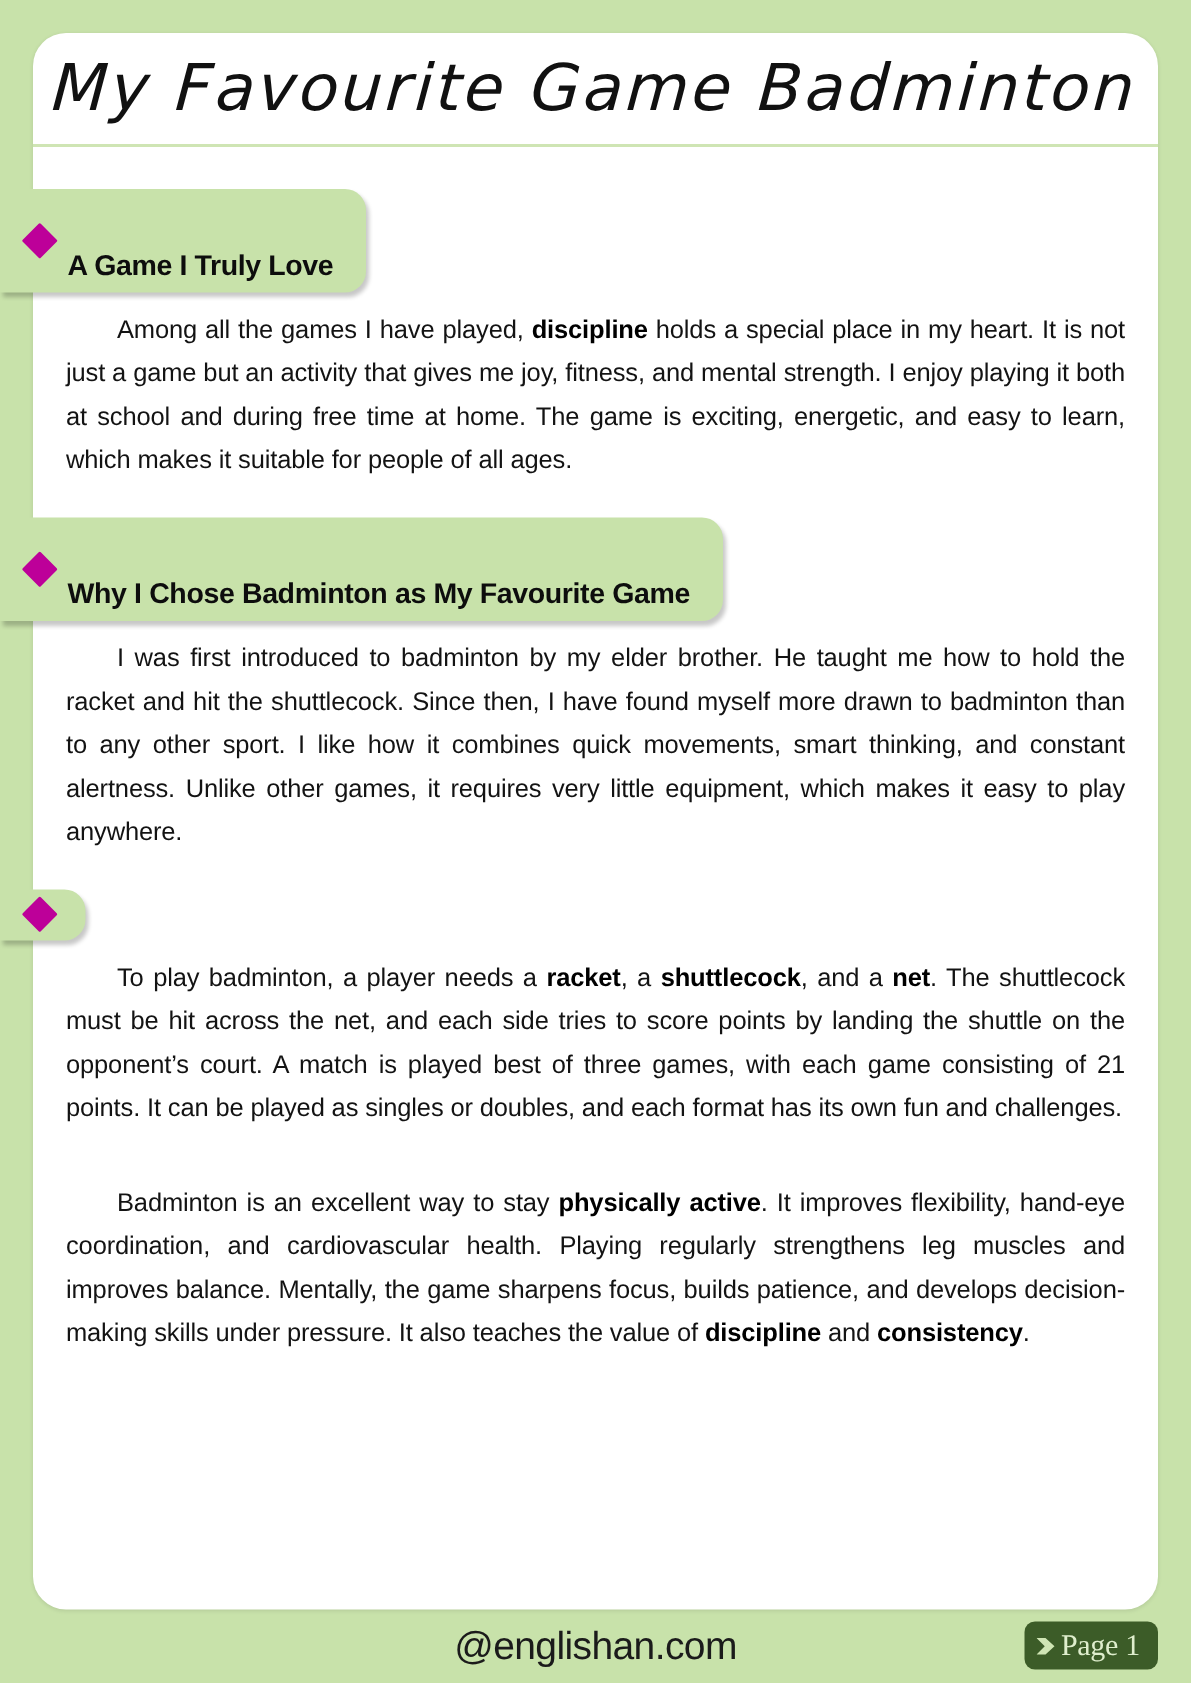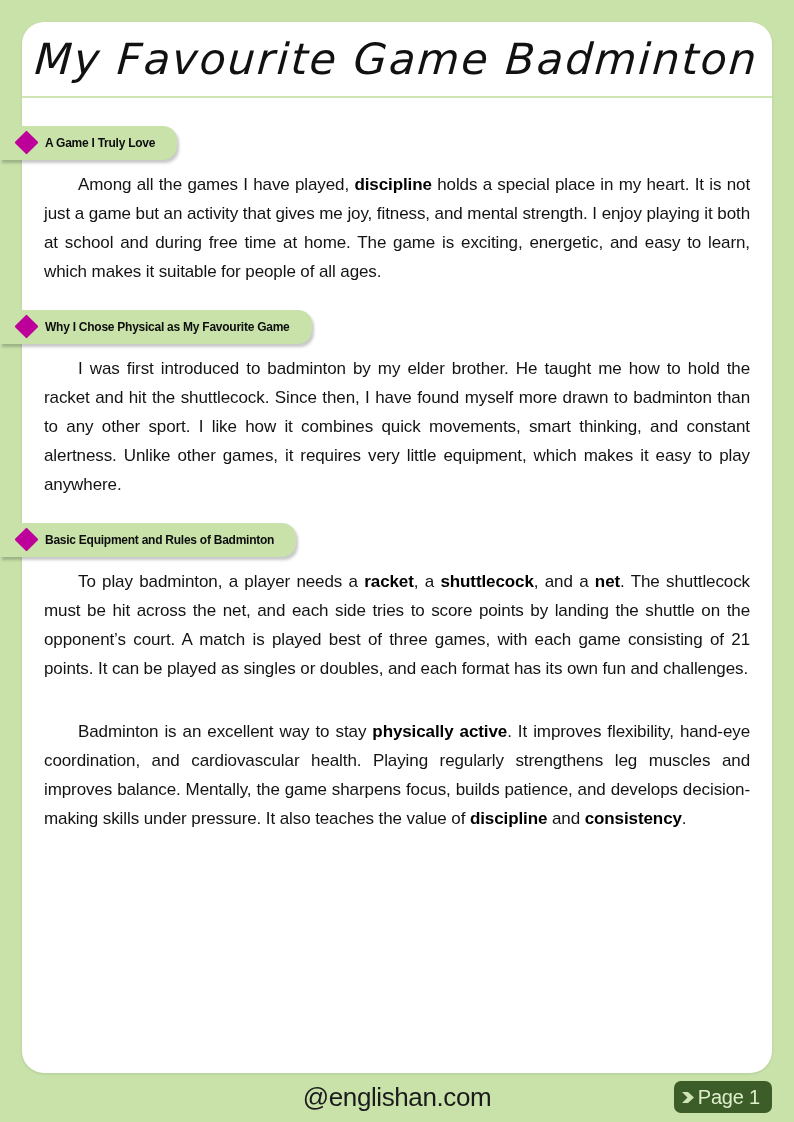--- a/index.html
+++ b/index.html
@@ -98,25 +98,26 @@
     height: 17px;
     background: #bd0099;
     transform: rotate(45deg);
     flex: 0 0 auto;
     border-radius: 1px;
   }
 
   .sec-title {
     font-family: "Liberation Sans", sans-serif;
     font-weight: bold;
-    font-size: 12px;
+    font-size: 19px;
     color: #0d0d0d;
     letter-spacing: -0.25px;
     white-space: nowrap;
     line-height: 1;
+    margin-top: 35px;
   }
 
   
   .para {
     font-family: "Liberation Sans", sans-serif;
     font-size: 17px;
     line-height: 29px;
     color: #131313;
     text-align: justify;
     text-indent: 34px;
@@ -169,21 +170,21 @@
   }
 
   .page-arrow {
     width: 14px;
     height: 15px;
     flex: 0 0 auto;
     display: block;
   }
 
   .page-label {
-    font-family: Liberation Sans, sans-serif;
+    font-family: Liberation Serif, serif;
     font-size: 20px;
     color: #dfeecd;
     line-height: 1;
     letter-spacing: -0.2px;
     white-space: nowrap;
   }
 </style>
 </head>
 <body>
 
@@ -204,31 +205,30 @@
             <span class="sec-title">A Game I Truly Love</span>
           </div>
         </div>
         <p class="para">Among all the games I have played, <b>discipline</b> holds a special place in my heart. It is not just a game but an activity that gives me joy, fitness, and mental strength. I enjoy playing it both at school and during free time at home. The game is exciting, energetic, and easy to learn, which makes it suitable for people of all ages.</p>
       </div>
 
       <div class="section s2">
         <div class="sec-head-wrap">
           <div class="sec-head">
             <span class="diamond-icon"></span>
-            <span class="sec-title">Why I Chose Physical as My Favourite Game</span>
+            <span class="sec-title">Why I Chose Badminton as My Favourite Game</span>
           </div>
         </div>
         <p class="para">I was first introduced to badminton by my elder brother. He taught me how to hold the racket and hit the shuttlecock. Since then, I have found myself more drawn to badminton than to any other sport. I like how it combines quick movements, smart thinking, and constant alertness. Unlike other games, it requires very little equipment, which makes it easy to play anywhere.</p>
       </div>
 
       <div class="section s3">
         <div class="sec-head-wrap">
           <div class="sec-head">
             <span class="diamond-icon"></span>
-            <span class="sec-title">Basic Equipment and Rules of Badminton</span>
           </div>
         </div>
         <p class="para">To play badminton, a player needs a <b>racket</b>, a <b>shuttlecock</b>, and a <b>net</b>. The shuttlecock must be hit across the net, and each side tries to score points by landing the shuttle on the opponent’s court. A match is played best of three games, with each game consisting of 21 points. It can be played as singles or doubles, and each format has its own fun and challenges.</p>
       </div>
 
       <div class="section s4">
         <p class="para">Badminton is an excellent way to stay <b>physically active</b>. It improves flexibility, hand-eye coordination, and cardiovascular health. Playing regularly strengthens leg muscles and improves balance. Mentally, the game sharpens focus, builds patience, and develops decision-making skills under pressure. It also teaches the value of <b>discipline</b> and <b>consistency</b>.</p>
       </div>
 
     </div>

